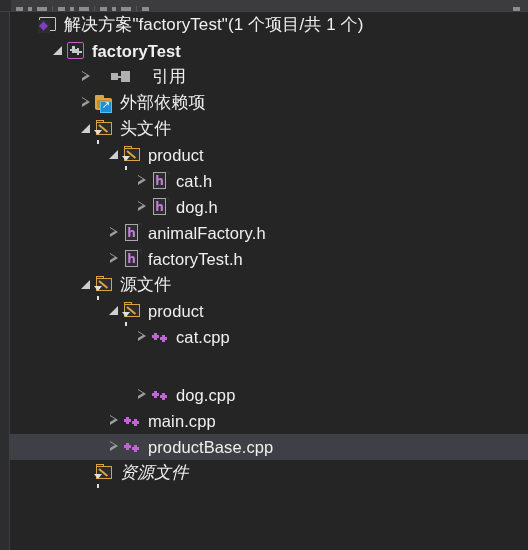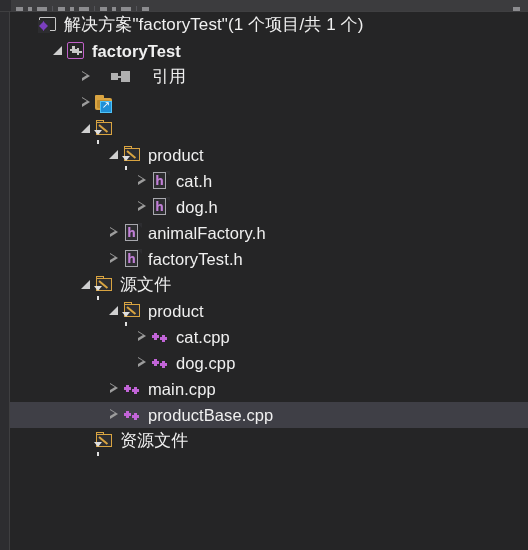--- a/index.html
+++ b/index.html
@@ -405,31 +405,33 @@
       <div class="row" style="padding-left: 68px;">
         <span class="exp collapsed">
           <span class="tri"></span>
         </span>
         <span class="icon ic-extdep">
           <span class="folder-tab"></span>
           <span class="folder-body"></span>
           <span class="folder-inner"></span>
           <span class="badge"></span>
         </span>
+        <span class="label cjk">外部依赖项</span>
       </div>
       <div class="row" style="padding-left: 68px;">
         <span class="exp expanded">
           <span class="tri-d"></span>
         </span>
         <span class="icon ic-filter">
           <span class="ftab"></span>
           <span class="fshape"></span>
           <span class="fdiag"></span>
           <span class="funnel"></span>
         </span>
+        <span class="label cjk">头文件</span>
       </div>
       <div class="row" style="padding-left: 96px;">
         <span class="exp expanded">
           <span class="tri-d"></span>
         </span>
         <span class="icon ic-filter">
           <span class="ftab"></span>
           <span class="fshape"></span>
           <span class="fdiag"></span>
           <span class="funnel"></span>
@@ -509,21 +511,21 @@
           <span class="tri"></span>
         </span>
         <span class="icon ic-cpp">
           <span class="pa"></span>
           <span class="pa2"></span>
           <span class="pb"></span>
           <span class="pb2"></span>
         </span>
         <span class="label">cat.cpp</span>
       </div>
-      <div class="row" style="padding-left: 124px;">
+      <div class="row" style="padding-left: 124px; margin-top: 32px;">
         <span class="exp collapsed">
           <span class="tri"></span>
         </span>
         <span class="icon ic-cpp">
           <span class="pa"></span>
           <span class="pa2"></span>
           <span class="pb"></span>
           <span class="pb2"></span>
         </span>
         <span class="label">dog.cpp</span>
@@ -545,21 +547,21 @@
           <span class="tri"></span>
         </span>
         <span class="icon ic-cpp">
           <span class="pa"></span>
           <span class="pa2"></span>
           <span class="pb"></span>
           <span class="pb2"></span>
         </span>
         <span class="label">productBase.cpp</span>
       </div>
-      <div class="row" style="padding-left: 68px;">
+      <div class="row" style="padding-left: 68px; font-style: italic;">
         <span class="exp"></span>
         <span class="icon ic-filter">
           <span class="ftab"></span>
           <span class="fshape"></span>
           <span class="fdiag"></span>
           <span class="funnel"></span>
         </span>
         <span class="label cjk">资源文件</span>
       </div>
     </div>

